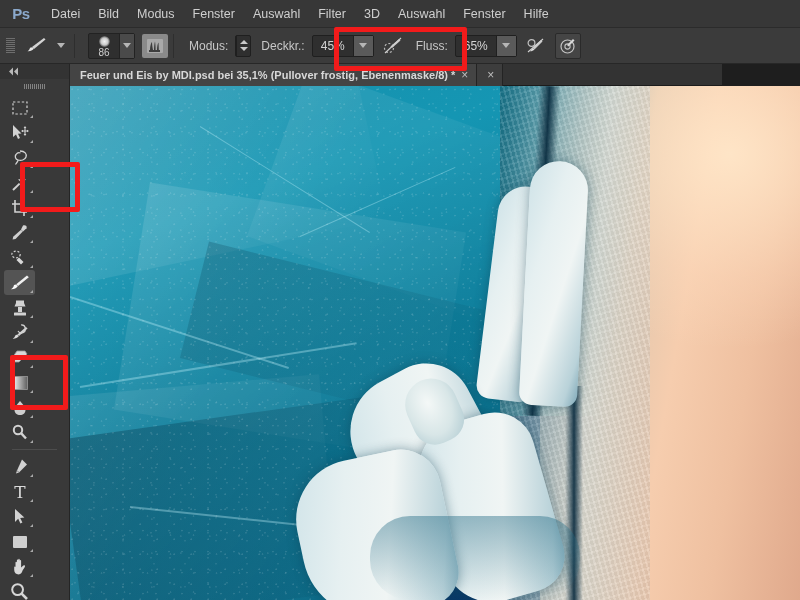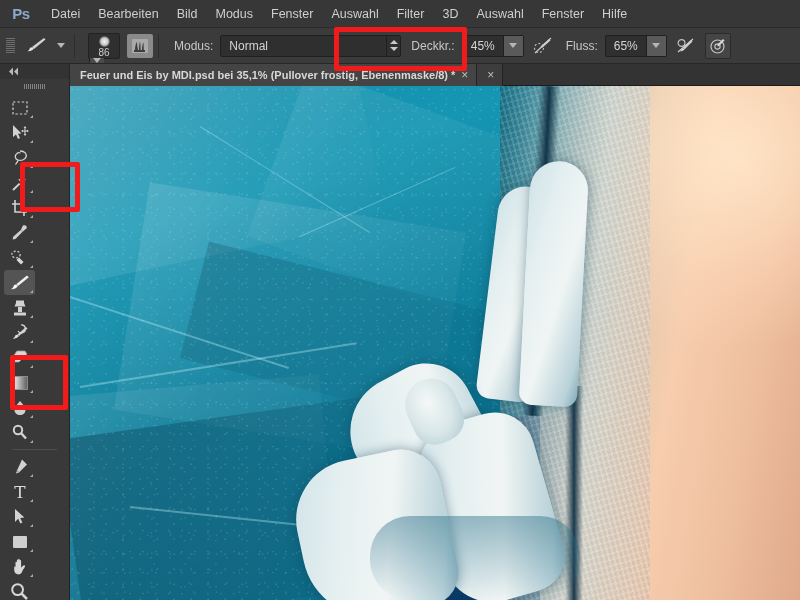--- a/index.html
+++ b/index.html
@@ -48,21 +48,20 @@
   }
   .tri-down {
     width: 0; height: 0;
     border-left: 4px solid transparent; border-right: 4px solid transparent;
     border-top: 5px solid #b6b6b6;
   }
   .brush-preset {
     display: flex; align-items: stretch; height: 26px;
     background: #2f2f2f; border: 1px solid #222; border-radius: 2px;
     margin-left: 8px;
-    flex-direction: column;
   }
   .brush-preview {
     width: 30px; position: relative;
     display: flex; flex-direction: column; align-items: center; justify-content: flex-start;
     padding-top: 2px;
   }
   .brush-dot {
     width: 11px; height: 11px; border-radius: 50%;
     background: radial-gradient(circle, #f2f2f2 0%, #c9c9c9 45%, rgba(150,150,150,0) 78%);
   }
@@ -104,21 +103,21 @@
     display: flex; align-items: center; justify-content: center;
   }
   .icon-btn {
     width: 26px; height: 26px; margin-left: 6px;
     display: flex; align-items: center; justify-content: center;
   }
   .icon-btn.framed { background: #454545; border: 1px solid #2a2a2a; border-radius: 2px; }
 
   
   .tabbar {
-    position: absolute; left: 70px; top: 64px; width: 730px; height: 22px;
+    position: absolute; left: 70px; top: 64px; width: 652px; height: 22px;
     background: #333; display: flex; align-items: stretch;
     border-bottom: 1px solid #1c1c1c;
   }
   .doctab {
     display: flex; align-items: center; gap: 6px;
     padding: 0 8px 0 10px; height: 22px;
     background: #3d3d3d; border-right: 1px solid #232323;
     color: #d8d8d8; font-size: 11px; font-weight: bold; white-space: nowrap;
   }
   .doctab.active { background: #444; }
@@ -254,21 +253,20 @@
   svg { display: block; }
 </style>
 </head>
 <body>
 
 <div id="app">
 
   <div class="menubar">
     <div class="ps-logo">Ps</div>
     <div class="menu-item">Datei</div>
-    <div class="menu-item">Bearbeiten</div>
     <div class="menu-item">Bild</div>
     <div class="menu-item">Modus</div>
     <div class="menu-item">Fenster</div>
     <div class="menu-item">Auswahl</div>
     <div class="menu-item">Filter</div>
     <div class="menu-item">3D</div>
     <div class="menu-item">Auswahl</div>
     <div class="menu-item">Fenster</div>
     <div class="menu-item">Hilfe</div>
   </div>
@@ -314,21 +312,20 @@
         <path d="M8 12 C8 7.5 8.6 5 9 3.6 C9.4 6 9.6 9 9.6 12 Z" fill="#3d3d3d"></path>
         <path d="M11 12 C11 8 11.8 5.5 12.5 4.4 C12.6 7 12.8 9.5 12.8 12 Z" fill="#3d3d3d"></path>
         <rect x="3" y="12" width="11" height="2" fill="#3d3d3d"></rect>
       </svg>
     </div>
 
     <div class="opt-sep"></div>
 
     <span class="opt-label">Modus:</span>
     <div class="combo wide">
-      <span class="val">Normal</span>
       <span class="stepper">
         <i class="up"></i>
           <i class="dn"></i>
       </span>
     </div>
 
     <span class="opt-label">Deckkr.:</span>
     <div class="combo">
       <span class="val">45%</span>
       <span class="drop-btn">

